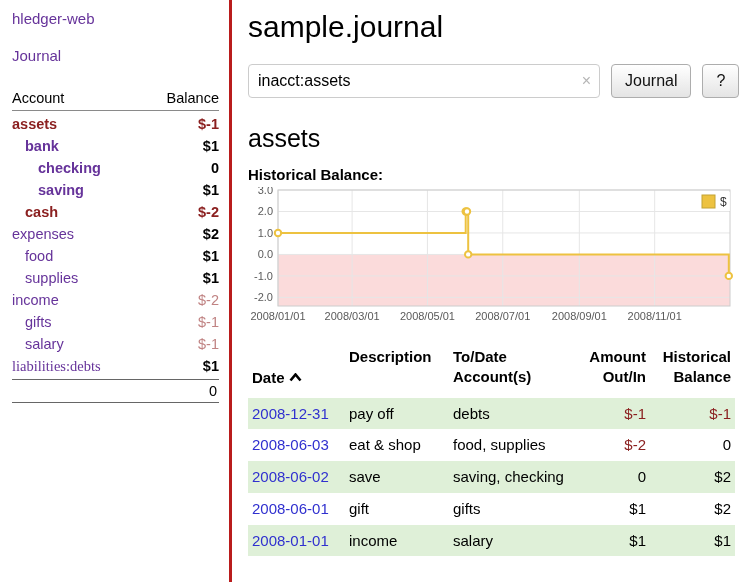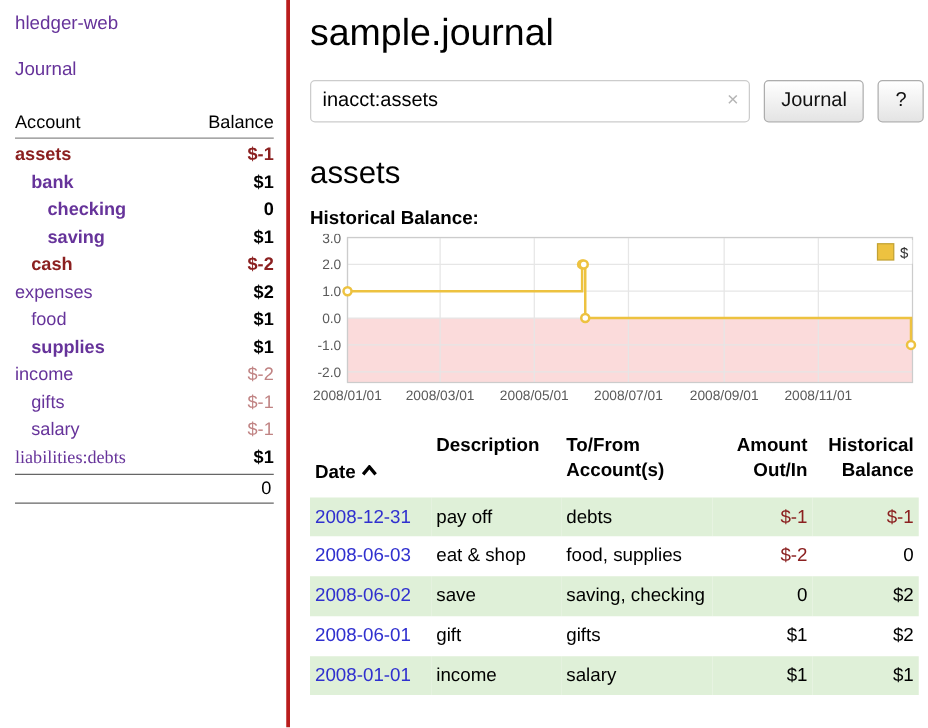--- a/index.html
+++ b/index.html
@@ -91,21 +91,21 @@
       </div>
       <div class="acct-row">
         <span class="acct-name" style="padding-left: 0px;">expenses</span>
         <span class="acct-bal">$2</span>
       </div>
       <div class="acct-row">
         <span class="acct-name" style="padding-left: 13px;">food</span>
         <span class="acct-bal">$1</span>
       </div>
       <div class="acct-row">
-        <span class="acct-name" style="padding-left: 13px; font-weight: bold;">supplies</span>
+        <span class="acct-name" style="padding-left: 13px;">supplies</span>
         <span class="acct-bal">$1</span>
       </div>
       <div class="acct-row">
         <span class="acct-name" style="padding-left: 0px;">income</span>
         <span class="acct-bal neg-muted">$-2</span>
       </div>
       <div class="acct-row">
         <span class="acct-name" style="padding-left: 13px;">gifts</span>
         <span class="acct-bal neg-muted">$-1</span>
       </div>
@@ -186,21 +186,21 @@
         <col style="width:85px">
       </colgroup>
     <thead>
       <tr>
         <th>
           <span>Date</span><span class="sort-caret"><svg width="13" height="9" viewBox="0 0 13 9">
                 <path d="M1.5 7.5 L6.5 1.5 L11.5 7.5" fill="none" stroke="#000" stroke-width="2.6"></path>
               </svg></span>
         </th>
         <th>Description</th>
-        <th>To/From
+        <th>To/Date
 Account(s)</th>
         <th class="r">Amount
 Out/In</th>
         <th class="r">Historical
 Balance</th>
       </tr>
     </thead>
     <tbody>
         <tr class="stripe">
           <td class="date">2008-12-31</td>

